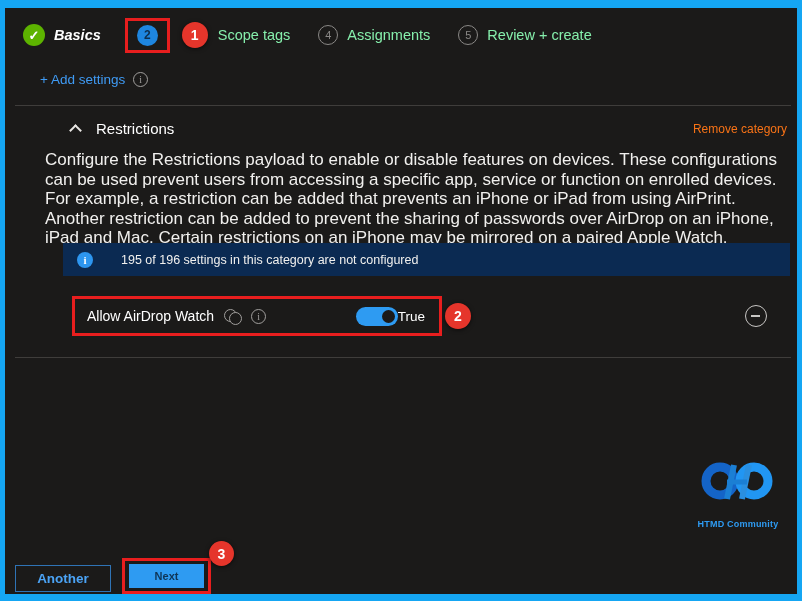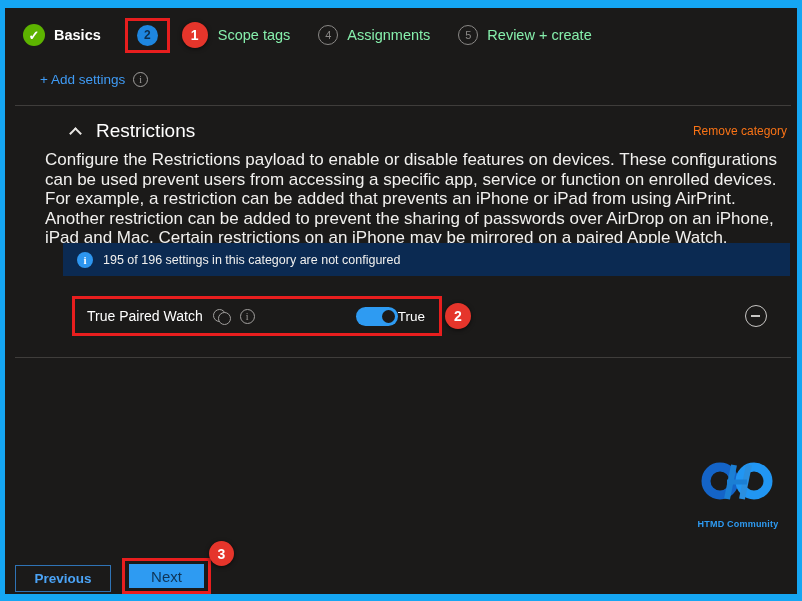--- a/index.html
+++ b/index.html
@@ -9,21 +9,21 @@
     position:relative; width:802px; height:601px;
     border:solid #15a6f3; border-width:8px 5px 7px 5px;
     background:#1b1a19; overflow:hidden;
   }
 
   
   .steps { position:absolute; top:8px; left:18px; right:8px; height:38px;
            display:flex; align-items:center; }
   .step { display:flex; align-items:center; gap:9px; }
   .step-label { font-size:14.5px; color:#86efac; white-space:nowrap; }
-  .step-label.done { color:#ffffff; font-weight:600; }
+  .step-label.done { color:#ffffff; font-weight:600;font-style:italic; }
   .step-label.active { color:#ffffff; font-weight:700; font-size:15px; }
   .circle-done { width:22px; height:22px; border-radius:50%; background:#5db300;
                  display:flex; align-items:center; justify-content:center; }
   .circle-done::after { content:"✓"; color:#fff; font-size:13px; font-weight:700; }
   .circle-active { width:21px; height:21px; border-radius:50%; background:#1e86e0;
                    color:#0d2f4f; font-size:12px; font-weight:700;
                    display:flex; align-items:center; justify-content:center; }
   .circle-idle { width:20px; height:20px; border-radius:50%; border:1.5px solid #8a8886;
                  color:#8a8886; font-size:11px;
                  display:flex; align-items:center; justify-content:center; }
@@ -49,30 +49,30 @@
   .i-info::after { content:"i"; font-size:10px; font-family:"Liberation Serif", serif; }
 
   .divider { position:absolute; left:10px; right:6px; height:1px; background:#3f3d3b; }
 
   
   .cat-header { position:absolute; top:112px; left:66px; right:10px;
                 display:flex; align-items:center; }
   .chev-up { width:9px; height:9px; border-left:2px solid #e8e6e3;
              border-top:2px solid #e8e6e3; transform:rotate(45deg);
              margin:4px 16px 0 0; flex:0 0 auto; }
-  .cat-title { color:#ffffff; font-size:19px; }
+  .cat-title { color:#ffffff; font-size:15px; }
   .flex-sp { flex:1; }
   .link { color:#f97316; font-size:12px; cursor:pointer; }
 
   .cat-desc { position:absolute; top:142px; left:40px; width:738px;
               color:#f1f0ee; font-size:17px; line-height:19.5px; }
 
   
   .banner { position:absolute; top:235px; left:58px; width:727px; height:33px;
-            background:#0b2a52; display:flex; align-items:center; gap:10px;
+            background:#0b2a52; display:flex; align-items:center; gap:28px;
             padding-left:14px; }
   .i-banner { width:16px; height:16px; border-radius:50%; background:#2d96f0;
               display:flex; align-items:center; justify-content:center; flex:0 0 auto; }
   .i-banner::after { content:"i"; color:#fff; font-size:11px; font-weight:700;
                      font-family:"Liberation Serif", serif; }
   .banner-text { color:#f1f0ee; font-size:12.5px; }
 
   
   .anno-rect-setting { position:absolute; top:288px; left:67px; width:370px; height:40px;
                        border:3px solid #e81e1e; display:flex; align-items:center;
@@ -101,21 +101,21 @@
 
   
   .btn-prev { position:absolute; left:10px; top:557px; width:96px; height:27px;
               border:1px solid #2f73b5; background:transparent; color:#4ba3f5;
               font-size:13.5px; font-weight:700; display:flex; align-items:center;
               justify-content:center; cursor:pointer; font-family:inherit; }
   .anno-rect-next { position:absolute; left:117px; top:550px; width:89px; height:36px;
                     border:3px solid #e81e1e; display:flex; align-items:center;
                     justify-content:center; }
   .btn-next { width:75px; height:24px; background:#2e9bf2; border:none; color:#0f3557;
-              font-size:15px; font-weight:400; display:flex; align-items:center;
+              font-size:11px; font-weight:700; display:flex; align-items:center;
               justify-content:center; cursor:pointer; font-family:inherit; }
   .badge-3 { position:absolute; left:204px; top:533px; width:25px; height:25px; }
 </style>
 </head>
 <body>
 
 <div class="frame">
 
   <div class="steps">
     <div class="step">
@@ -161,21 +161,21 @@
   </div>
 
   <div class="cat-desc">Configure the Restrictions payload to enable or disable features on devices. These configurations can be used prevent users from accessing a specific app, service or function on enrolled devices. For example, a restriction can be added that prevents an iPhone or iPad from using AirPrint. Another restriction can be added to prevent the sharing of passwords over AirDrop on an iPhone, iPad and Mac. Certain restrictions on an iPhone may be mirrored on a paired Apple Watch.</div>
 
   <div class="banner">
     <span class="i-banner"></span>
     <span class="banner-text">195 of 196 settings in this category are not configured</span>
   </div>
 
   <div class="anno-rect-setting">
-    <span class="setting-label">True Paired Watch</span>
+    <span class="setting-label">Allow AirDrop Watch</span>
     <span class="i-copy"></span>
     <span class="i-info"></span>
     <span class="toggle">
       <span class="knob"></span>
     </span>
     <span class="toggle-value">True</span>
   </div>
   <span class="anno-badge badge-2">2</span>
   <span class="remove-setting"></span>
 
@@ -185,19 +185,19 @@
     <svg width="88" height="50" viewBox="0 0 88 50">
       <circle cx="26" cy="23" r="14" fill="none" stroke="#1464c8" stroke-width="9"></circle>
       <circle cx="60" cy="23" r="14" fill="none" stroke="#2196f3" stroke-width="9"></circle>
       <line x1="40" y1="7" x2="33" y2="41" stroke="#1b7fd4" stroke-width="6"></line>
       <line x1="55" y1="7" x2="48" y2="41" stroke="#2a8fe0" stroke-width="6"></line>
       <line x1="33" y1="24" x2="53" y2="24" stroke="#1b7fd4" stroke-width="5"></line>
     </svg>
     <div class="logo-text">HTMD Community</div>
   </div>
 
-  <button class="btn-prev">Previous</button>
+  <button class="btn-prev">Another</button>
   <div class="anno-rect-next">
     <button class="btn-next">Next</button>
   </div>
   <span class="anno-badge badge-3">3</span>
 
 </div>
 
 </body></html>

